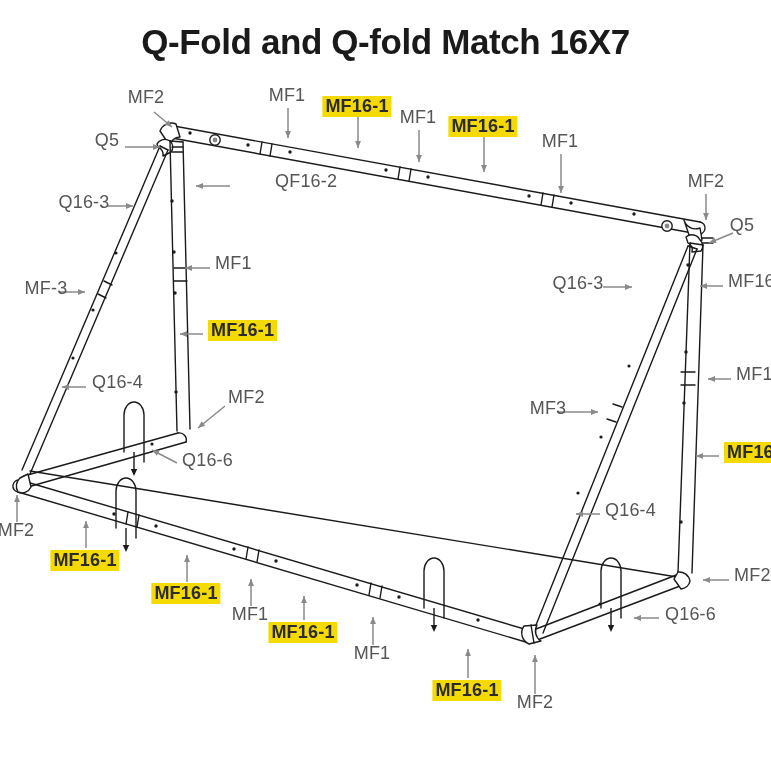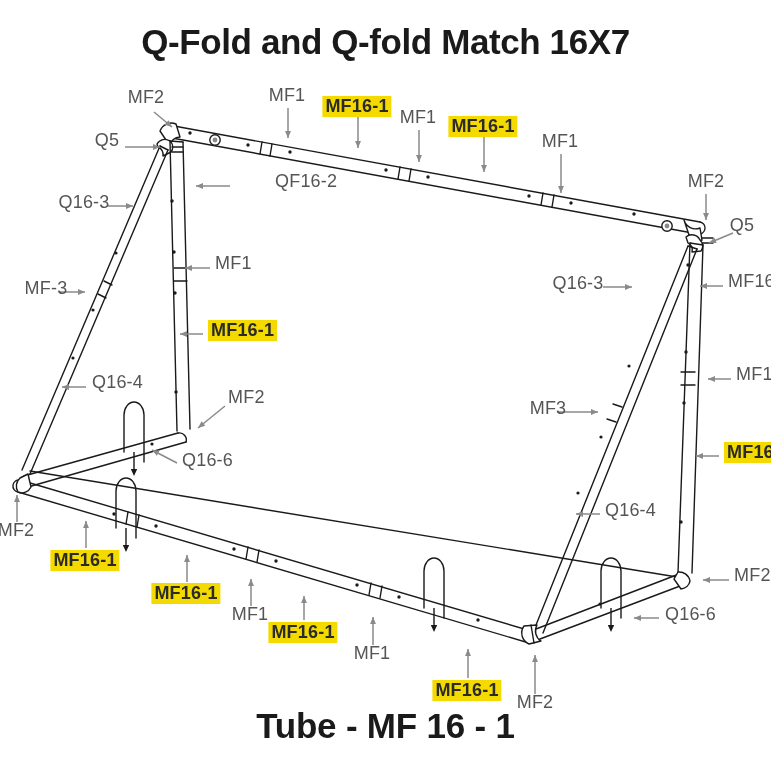--- a/index.html
+++ b/index.html
@@ -431,14 +431,13 @@
       <div class="label lbl-center" style="left: 578px; top: 276px;">Q16-3</div>
       <div class="label lbl-center" style="left: 742px; top: 218px;">Q5</div>
       <div class="label lbl-center" style="left: 706px; top: 174px;">MF2</div>
       <div class="label lbl-center" style="left: 287px; top: 88px;">MF1</div>
       <div class="label hl lbl-center" style="left: 357px; top: 96px;">MF16-1</div>
       <div class="label lbl-center" style="left: 418px; top: 110px;">MF1</div>
       <div class="label hl lbl-center" style="left: 483px; top: 116px;">MF16-1</div>
       <div class="label lbl-center" style="left: 560px; top: 134px;">MF1</div>
     </div>
 
-  <div id="page-caption">Tube - MF 16 - 1</div>
 </div>
 
 </body></html>

